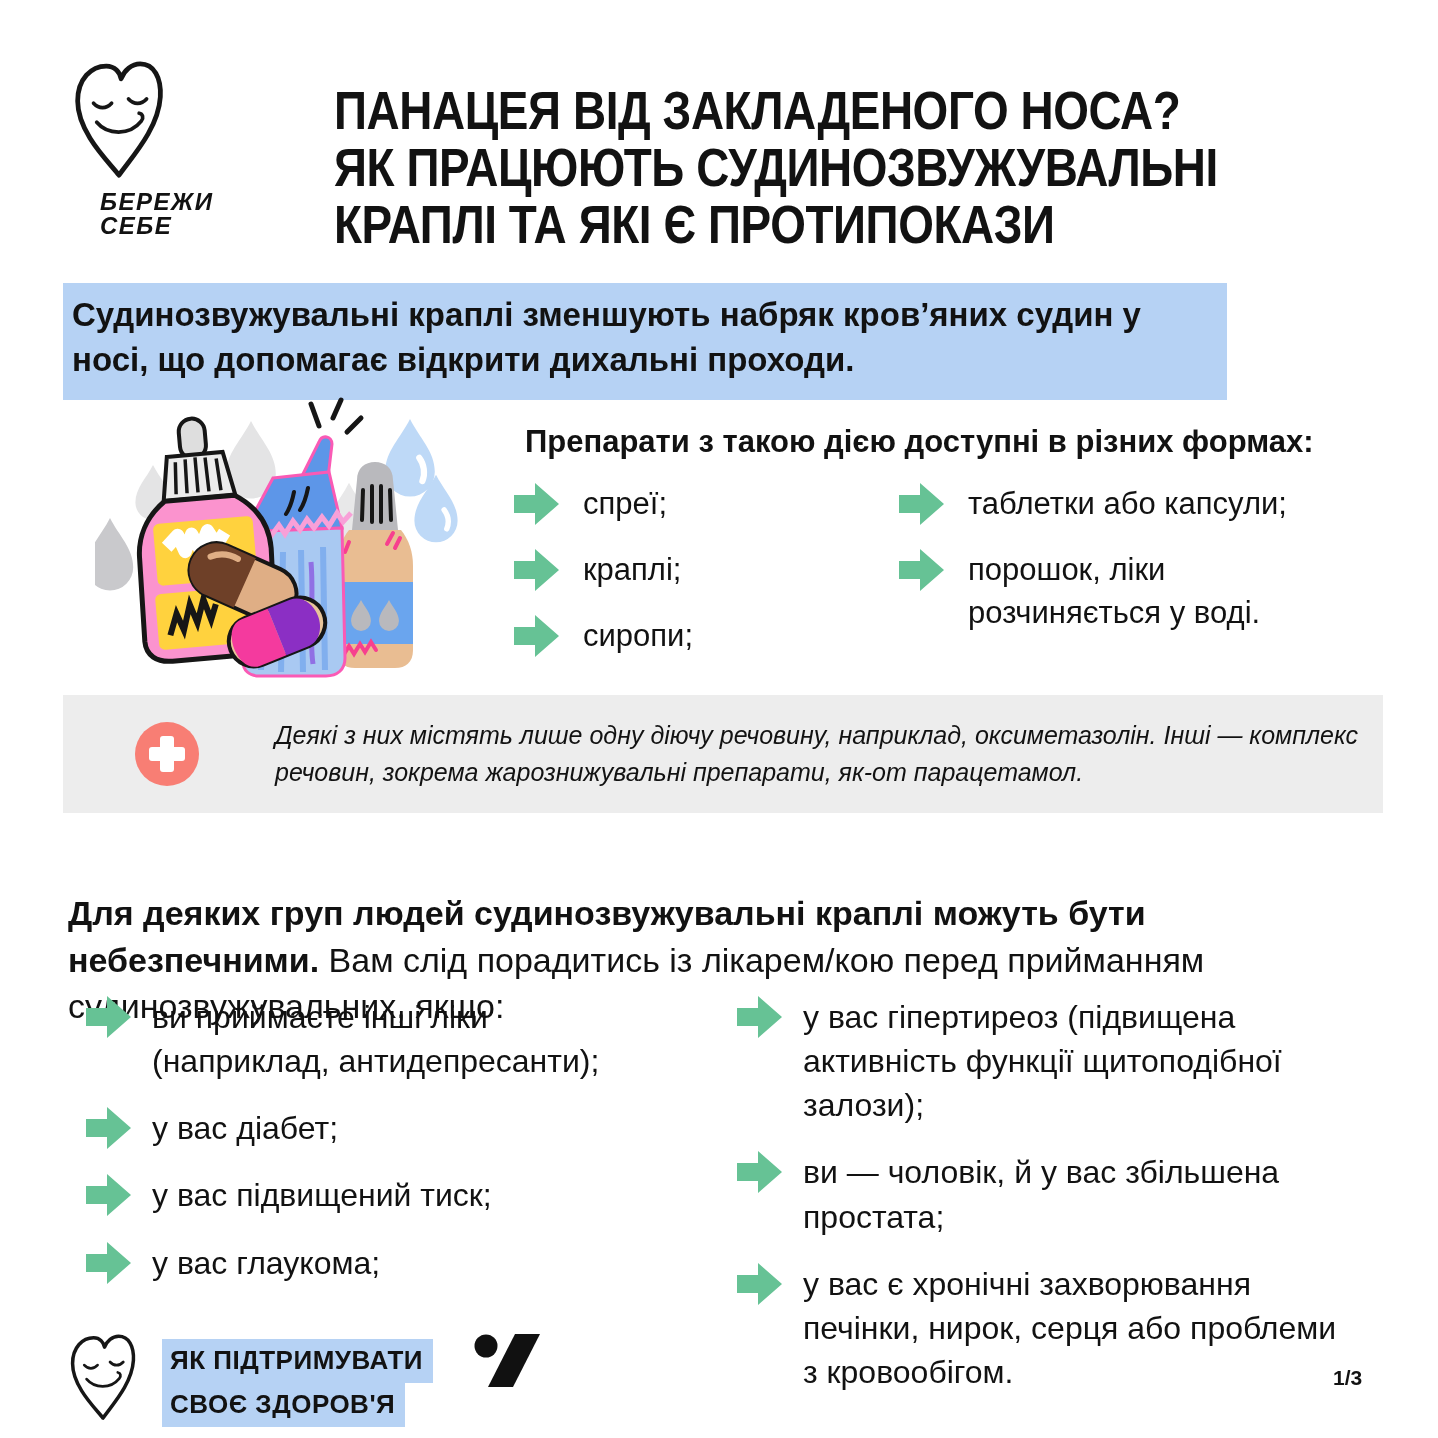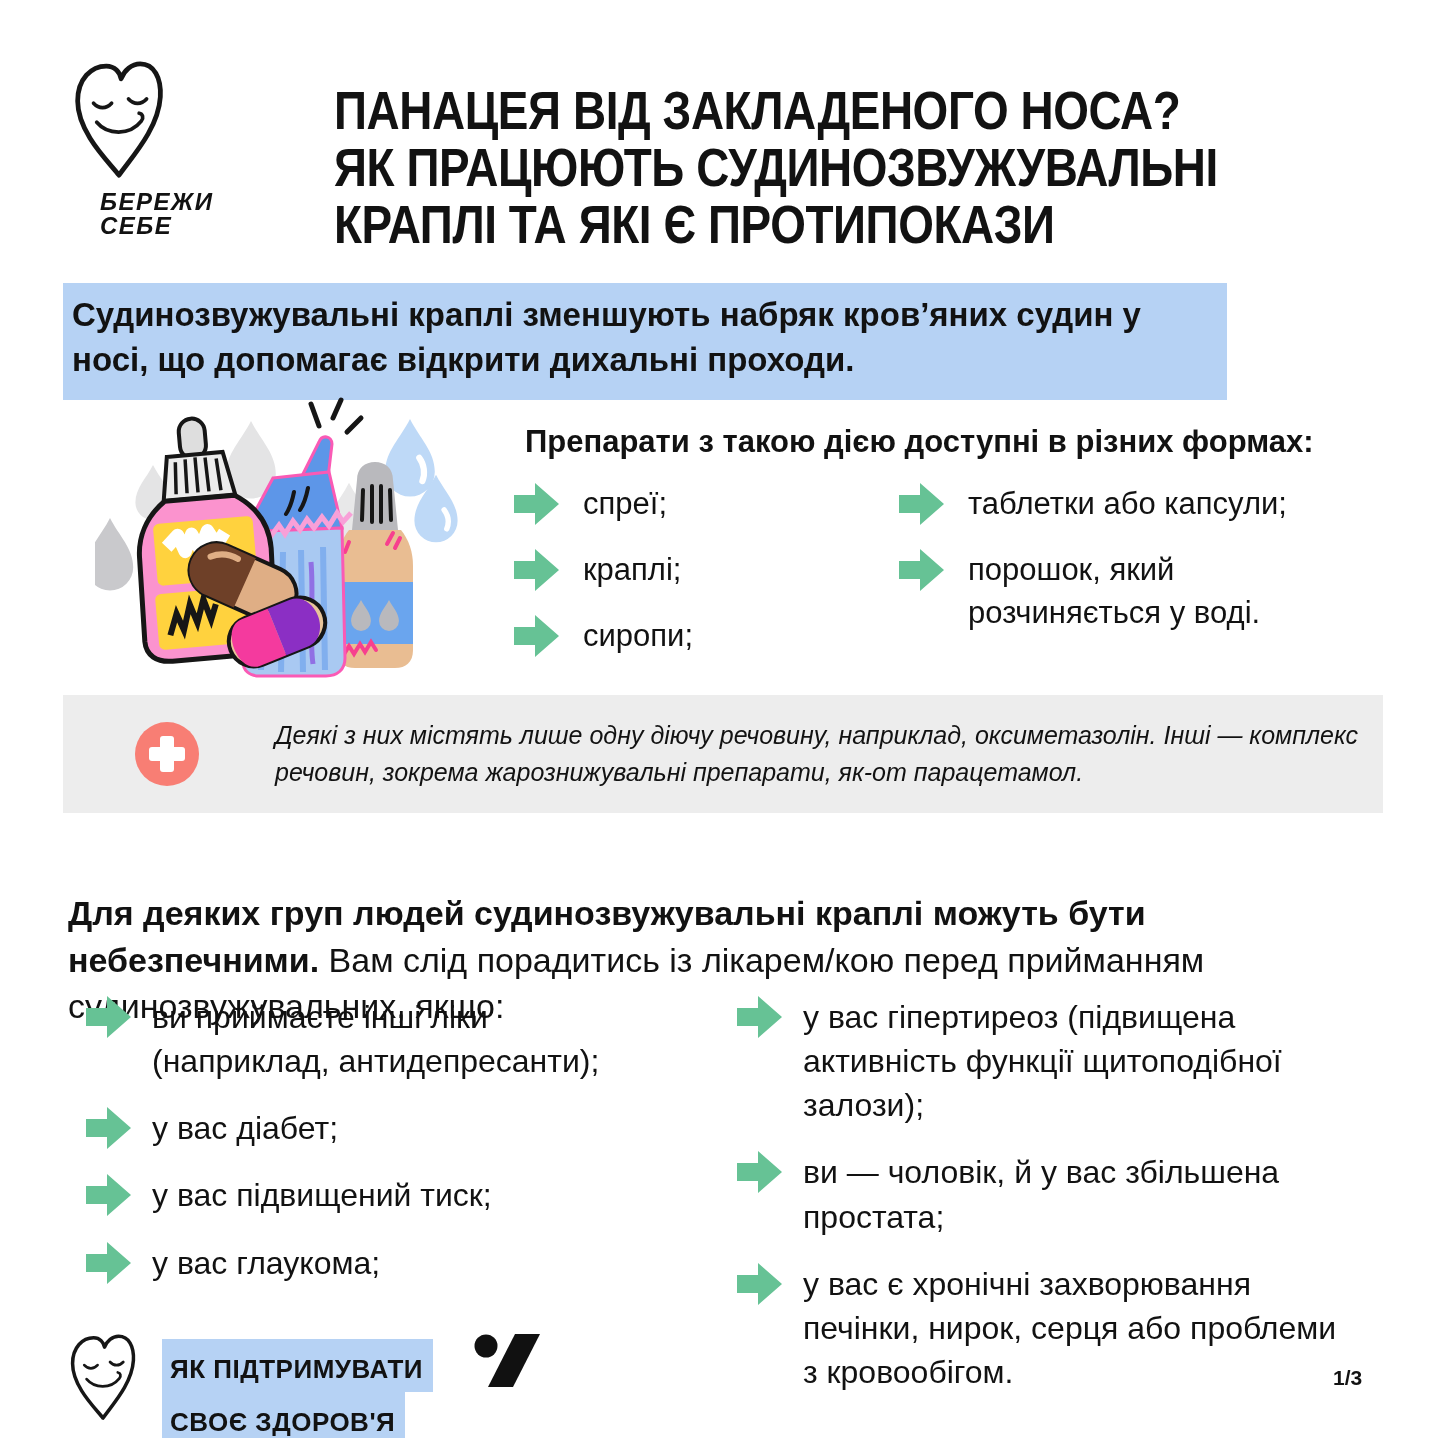--- a/index.html
+++ b/index.html
@@ -46,21 +46,21 @@
   
   #reasons-left{left:86px;top:995px;width:575px;}
   #reasons-right{left:737px;top:995px;width:605px;}
   #reasons-left li,#reasons-right li{font-size:32px;line-height:1.38;margin-bottom:23px;}
   #reasons-left li .li-text,#reasons-right li .li-text{margin-left:20px;}
 
   
   .footer-heart{position:absolute;left:64px;top:1324px;}
   .footer-heart svg{display:block;width:78px;height:104px;}
   .tagline{position:absolute;left:162px;top:1339px;font-size:26px;font-weight:bold;letter-spacing:.5px;}
-  .tagline span{display:table;background:var(--highlight-blue,#b6d2f4);padding:15px 10px 7px 8px;}
+  .tagline span{display:table;background:var(--highlight-blue,#b6d2f4);padding:6px 10px 7px 8px;}
   .publisher-logo{position:absolute;left:465px;top:1333px;width:78px;height:56px;}
   .page-number{position:absolute;left:1333px;top:1366px;font-size:21px;font-weight:bold;}
 </style>
 </head>
 <body>
 
 <div class="page">
 
   <div class="brand">
     <svg viewBox="0 0 200 240" aria-hidden="true">
@@ -188,21 +188,21 @@
         <svg class="arrow-ic" viewBox="0 0 46 44" aria-hidden="true">
           <polygon points="0,13 21,13 21,1 45,22 21,43 21,31 0,31"></polygon>
         </svg>
         <span class="li-text">таблетки або капсули;</span>
       </li>
 
       <li>
         <svg class="arrow-ic" viewBox="0 0 46 44" aria-hidden="true">
           <polygon points="0,13 21,13 21,1 45,22 21,43 21,31 0,31"></polygon>
         </svg>
-        <span class="li-text">порошок, який розчиняється у воді.</span>
+        <span class="li-text">порошок, ліки розчиняється у воді.</span>
       </li>
     </ul>
 
   <div class="note-box">
     <svg class="note-icon" viewBox="0 0 64 64" aria-hidden="true">
       <circle cx="32" cy="32" r="32" fill="var(--cross-red,#f87e74)"></circle>
       <rect x="25" y="14" width="14" height="36" rx="3" fill="#fff"></rect>
       <rect x="14" y="25" width="36" height="14" rx="3" fill="#fff"></rect>
     </svg>
     <p class="note-text">Деякі з них містять лише одну діючу речовину, наприклад, оксиметазолін. Інші — комплекс речовин, зокрема жарознижувальні препарати, як-от парацетамол.</p>

